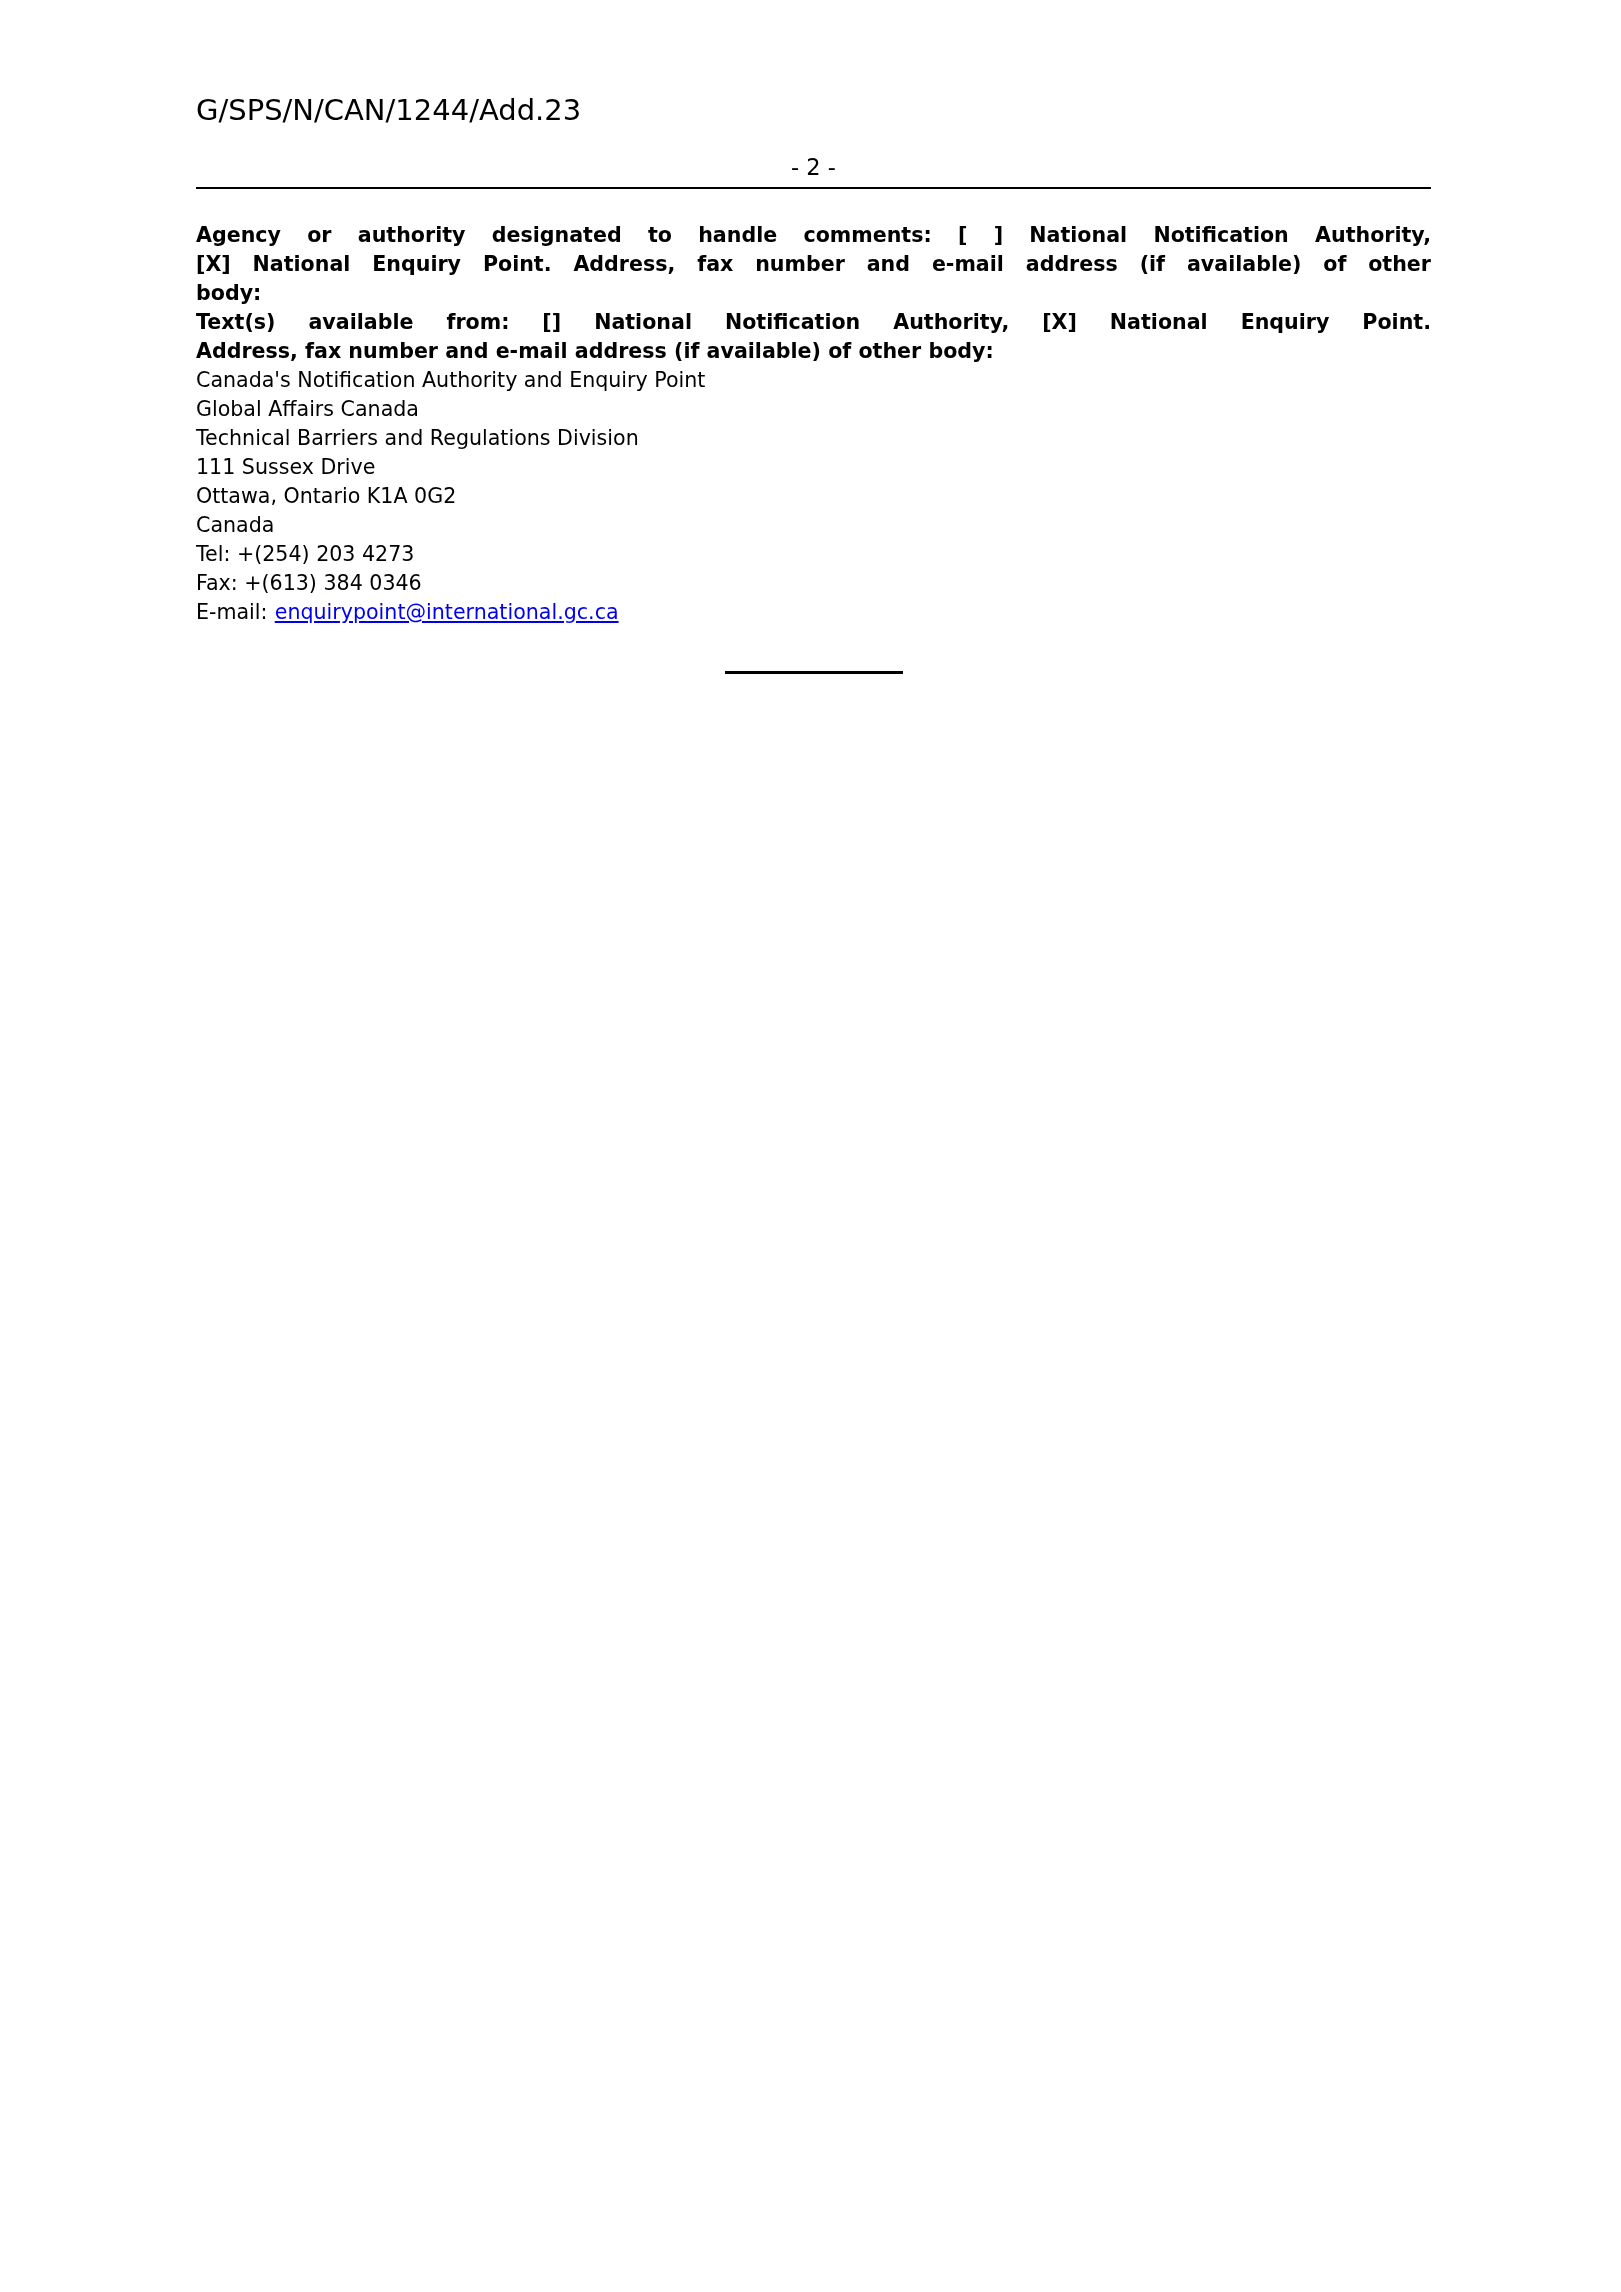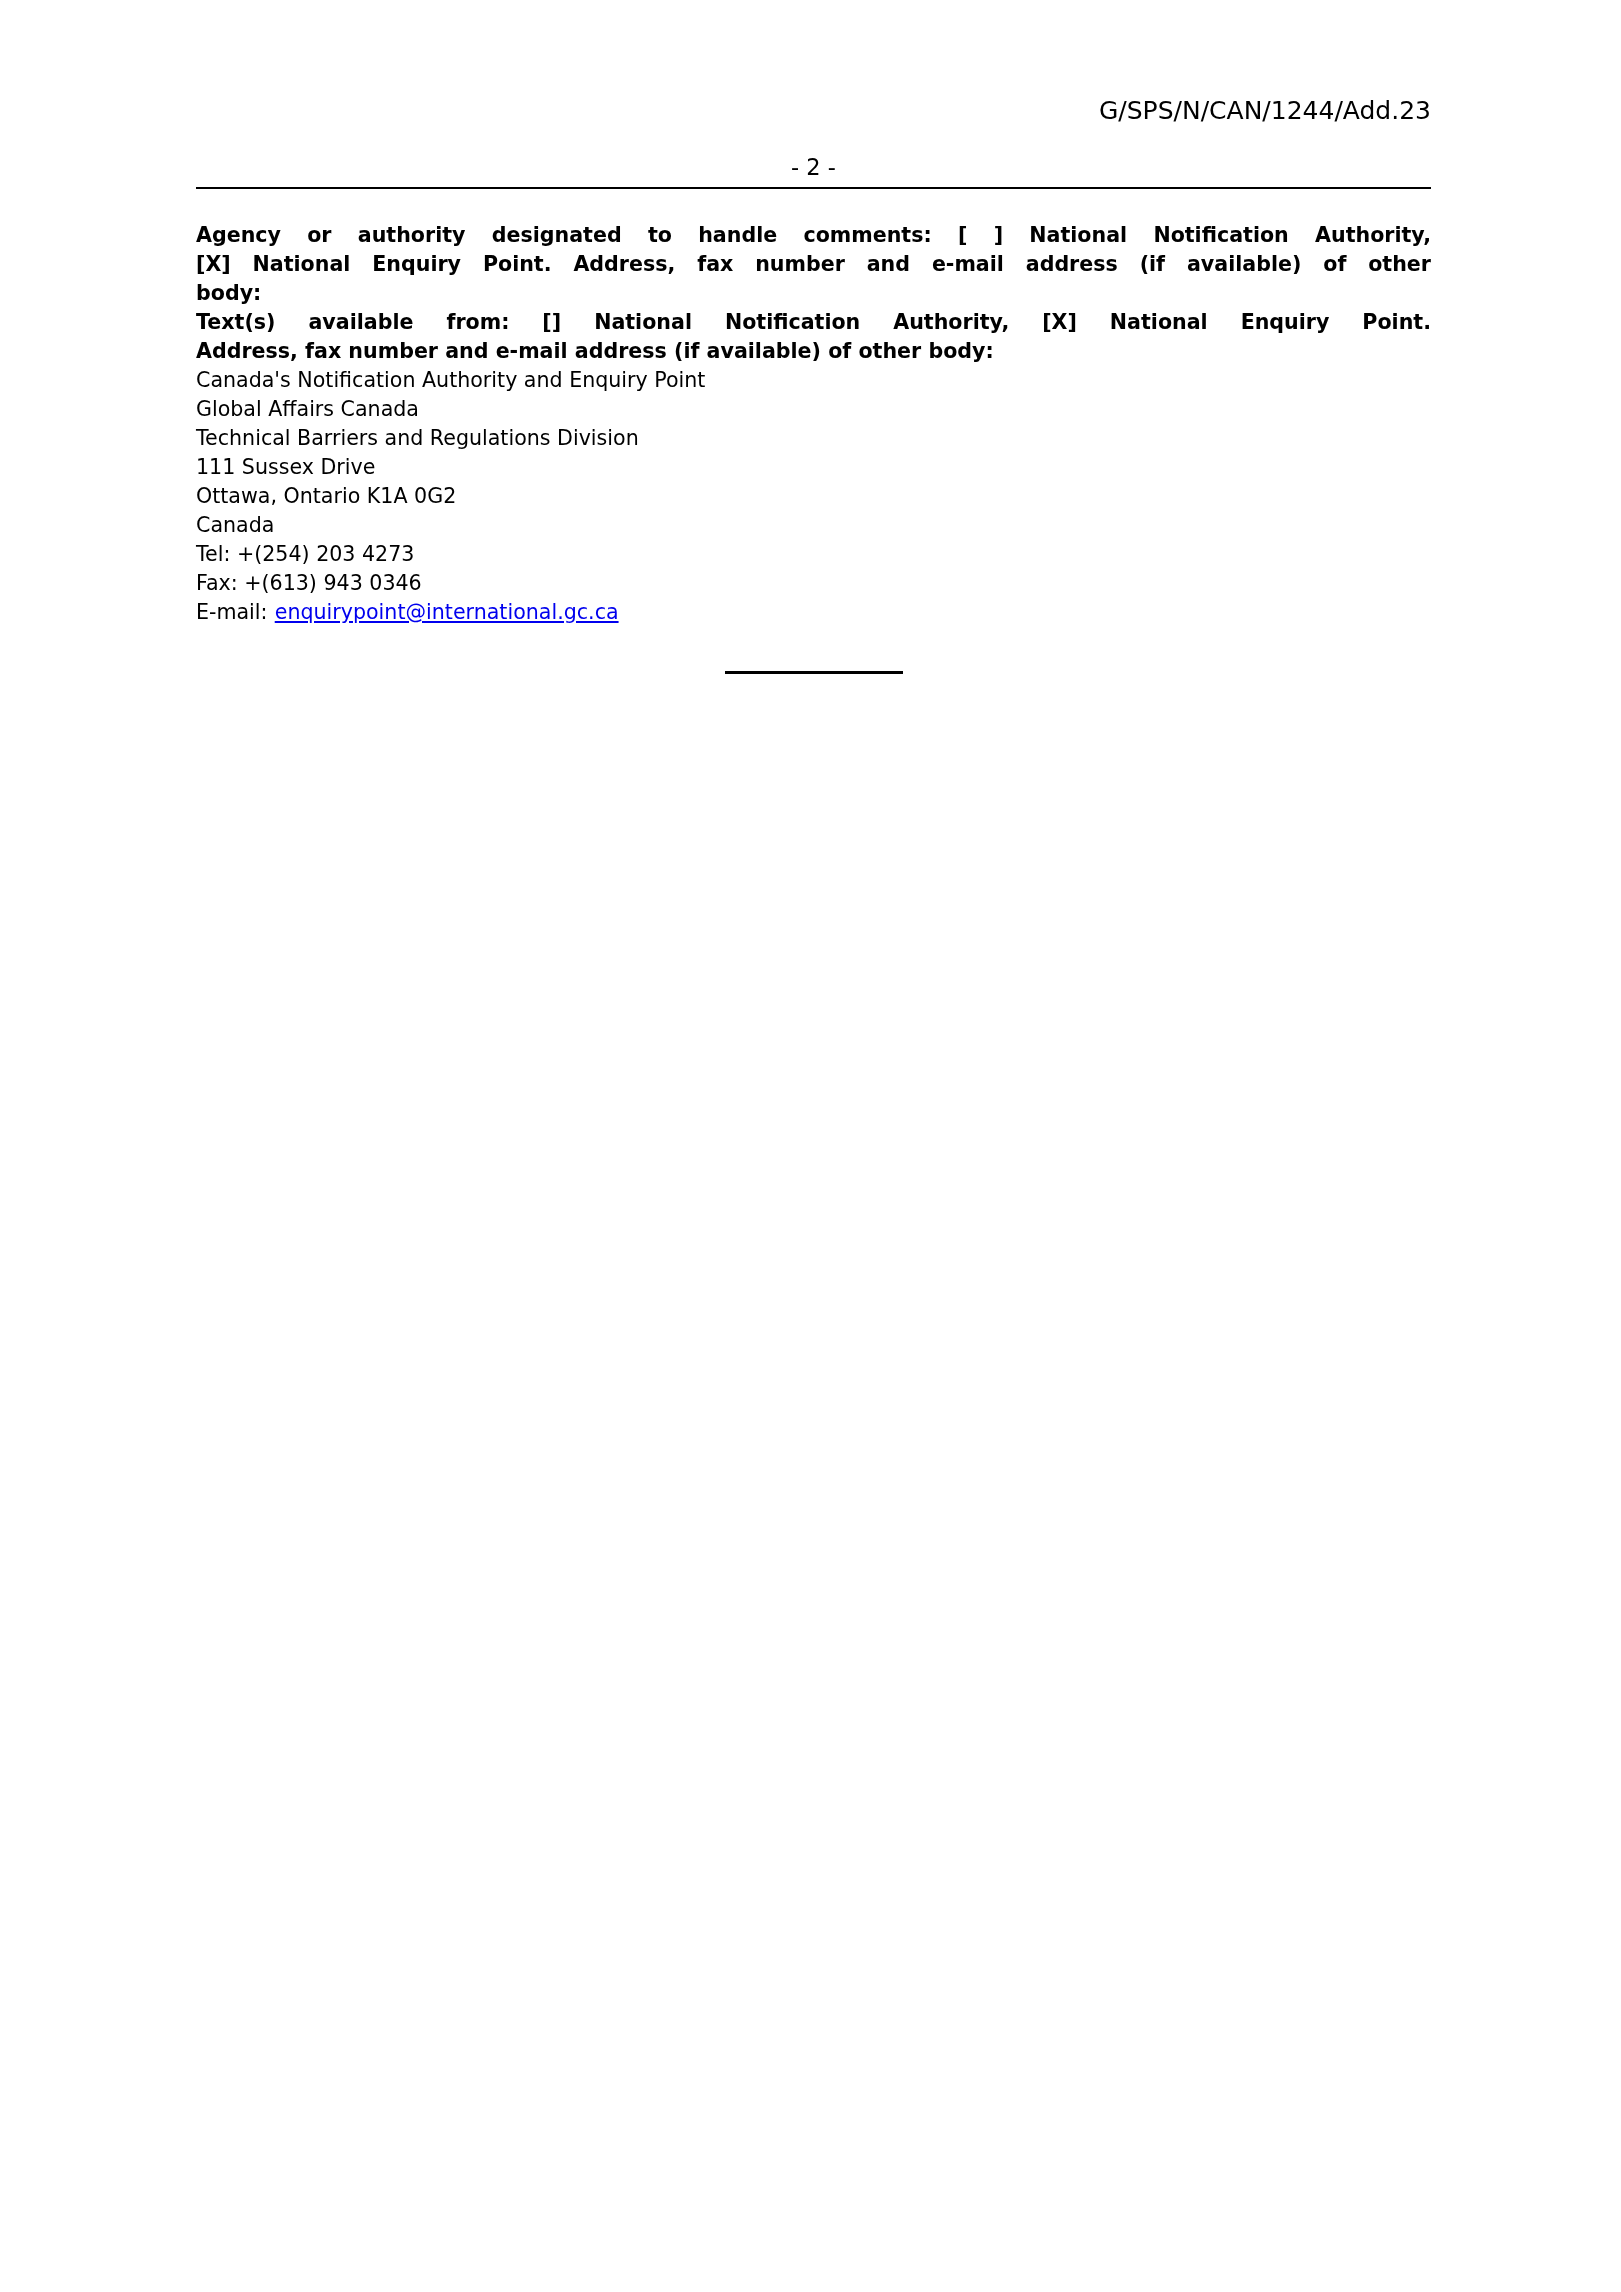--- a/index.html
+++ b/index.html
@@ -10,22 +10,22 @@
     height: 2293px;
     background: #ffffff;
     color: #000000;
     font-family: "DejaVu Sans", "Liberation Sans", sans-serif;
     overflow: hidden;
   }
   .content {
     padding: 96px 190px 0 196px; 
   }
   .doc-symbol {
-    text-align: right;
-    font-size: 25px;
+    text-align: left;
+    font-size: 29px;
     line-height: 29px;
     letter-spacing: 0px;
   }
   .page-number {
     text-align: center;
     font-size: 22.5px;
     line-height: 29px;
     margin-top: 28px;
   }
   .header-rule {
@@ -90,21 +90,21 @@
     </div>
 
     <div class="address-block">
       <div>Canada's Notification Authority and Enquiry Point</div>
       <div>Global Affairs Canada</div>
       <div>Technical Barriers and Regulations Division</div>
       <div>111 Sussex Drive</div>
       <div>Ottawa, Ontario K1A 0G2</div>
       <div>Canada</div>
       <div>Tel: +(254) 203 4273</div>
-      <div>Fax: +(613) 943 0346</div>
+      <div>Fax: +(613) 384 0346</div>
       <div>
         <span class="email-label">E-mail:</span><a class="email-link">enquirypoint@international.gc.ca</a>
       </div>
     </div>
 
     <div class="end-rule"></div>
 
   </div>
 </div>
 

